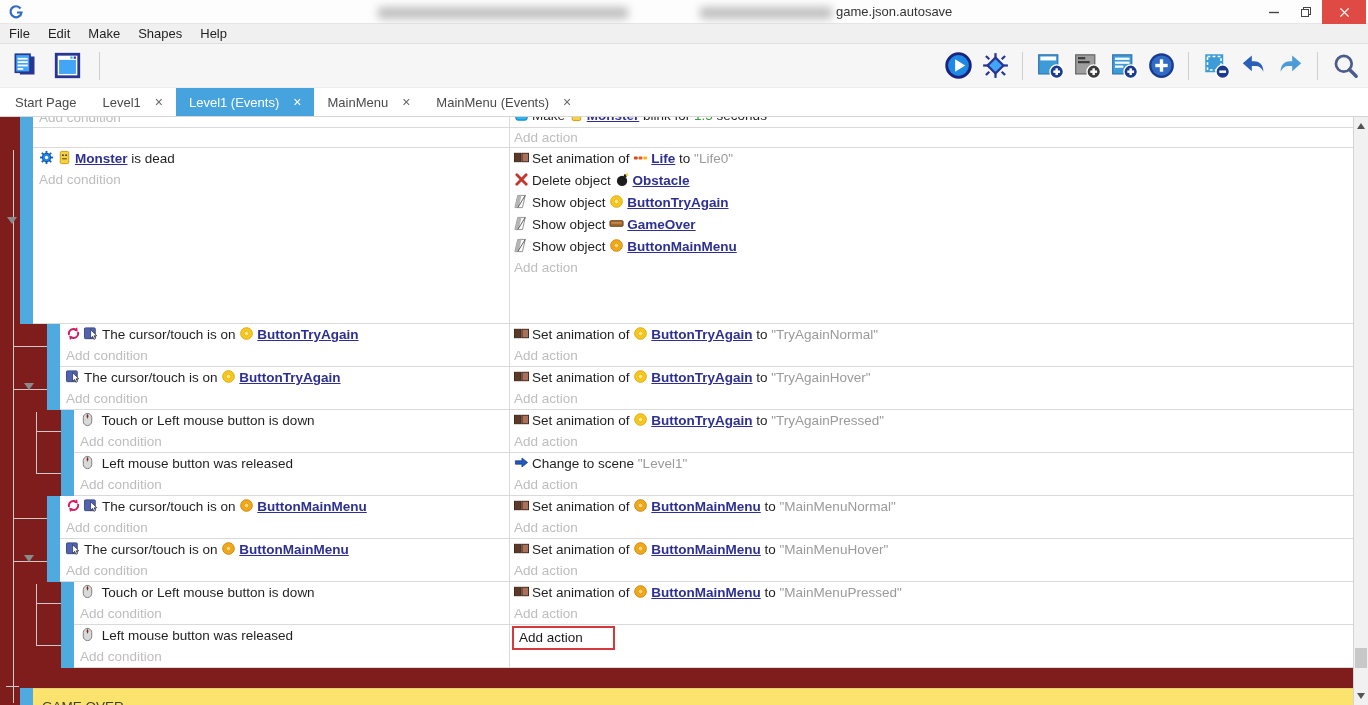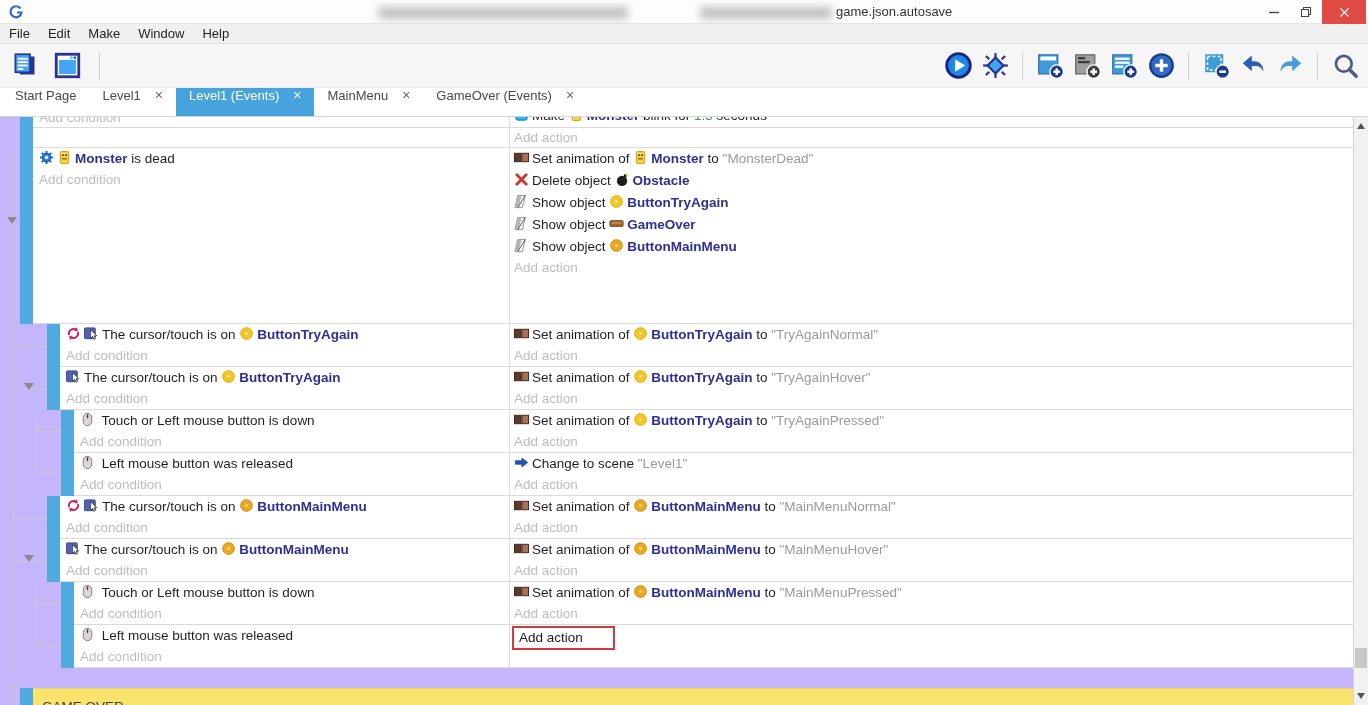--- a/index.html
+++ b/index.html
@@ -15,33 +15,33 @@
   .winctl.close{left:1322px;width:44px;background:#e04a45;}
   .menubar{position:absolute;left:0;top:24px;width:1368px;height:20px;background:#f0f0f0;border-bottom:1px solid #e0e0e0;box-sizing:border-box;display:flex;}
   .menu-item{padding:0 9px;font-size:13px;color:#1f1f1f;line-height:19px;cursor:default;}
   .toolbar{position:absolute;left:0;top:44px;width:1368px;height:44px;background:#f6f6f6;border-bottom:1px solid #ececec;box-sizing:border-box;display:flex;align-items:center;}
   .tb-left{display:flex;align-items:center;gap:12px;padding-left:10px;}
   .tb-right{margin-left:auto;display:flex;align-items:center;gap:7px;padding-right:8px;}
   .tb-icon{width:30px;height:30px;display:flex;align-items:center;justify-content:center;}
   .tb-icon svg{width:27px;height:27px;}
   .tb-div{width:1px;height:28px;background:#cfcfcf;margin:0 5px;}
   .tabbar{position:absolute;left:0;top:88px;width:1368px;height:29px;background:#fff;border-bottom:1px solid #d5d5d5;box-sizing:border-box;display:flex;align-items:stretch;padding-left:2px;}
-  .tab{display:flex;align-items:flex-start;padding:0 13px;font-size:13px;color:#4a4a4a;cursor:default;}
+  .tab{display:flex;align-items:center;padding:0 13px;font-size:13px;color:#4a4a4a;cursor:default;}
   .tab .close{margin-left:14px;font-size:14px;color:#666;line-height:1;}
   .tab.active{background:#47a3dd;color:#fff;}
   .tab.active .close{color:#fff;}
-  .events{position:absolute;left:0;top:117px;width:1354px;height:588px;background:#c4b5fd;border-right:1px solid #d4d4d4;box-sizing:border-box;overflow:hidden;}
+  .events{position:absolute;left:0;top:117px;width:1354px;height:588px;background:#7f1d1d;border-right:1px solid #d4d4d4;box-sizing:border-box;overflow:hidden;}
   .row{display:flex;box-sizing:border-box;position:relative;z-index:1;}
   .spacer{flex:0 0 auto;}
   .bar{flex:0 0 13px;background:#4fabdf;}
   .ccell{box-sizing:border-box;background:#fff;border-right:1px solid #dadada;border-bottom:1px solid #dadada;padding-left:6px;overflow:hidden;flex:0 0 auto;}
   .acell{box-sizing:border-box;background:#fff;border-bottom:1px solid #dadada;padding-left:4px;overflow:hidden;flex:1 1 auto;}
   .line{line-height:22px;height:22px;font-size:13.5px;color:#1f1f1f;white-space:nowrap;}
   .ph{line-height:20px;height:20px;font-size:13.5px;color:#bdbdbd;white-space:nowrap;}
-  .o{font-weight:bold;color:#2d2f92;}
+  .o{font-weight:bold;color:#2d2f92;text-decoration:underline;}
   .v{color:#9a9a9a;}
   .n{color:#3e9b3e;}
   .icon{display:inline-block;width:15px;height:15px;vertical-align:-2px;margin-right:3px;}
   .icon svg{width:15px;height:15px;display:block;}
   .hl-add-action{box-sizing:border-box;margin-top:1px;margin-left:-2px;width:103px;height:24px;border:2px solid #d6393d;line-height:20px;padding-left:5px;font-size:13.5px;color:#1a1a1a;background:#fff;}
   .comment-row{display:flex;margin-top:20px;height:37px;box-sizing:border-box;position:relative;z-index:1;}
   .comment-body{flex:1 1 auto;background:#fce36e;border-top:1px solid #e8d276;border-bottom:1px solid #d8d8d8;box-sizing:border-box;display:flex;align-items:center;padding-left:9px;font-size:13.5px;color:#3d3d3d;}
   .stub-row{display:flex;height:5px;position:relative;z-index:1;}
   .deco{position:absolute;z-index:2;pointer-events:none;}
   .deco.hl{background:#c9c9c9;height:1px;}
@@ -84,21 +84,21 @@
           <line x1="10.5" y1="1.5" x2="1.5" y2="10.5"></line>
         </g>
       </svg>
   </span>
 </div>
 
 <div class="menubar" id="menubar">
     <div class="menu-item">File</div>
     <div class="menu-item">Edit</div>
     <div class="menu-item">Make</div>
-    <div class="menu-item">Window</div>
+    <div class="menu-item">Shapes</div>
     <div class="menu-item">Help</div>
   </div>
 
 <div class="toolbar">
   <div class="tb-left" id="tb-left">
       <span class="tb-icon">
         <svg viewBox="0 0 24 24">
           <rect x="7" y="4" width="13" height="16" fill="#283593"></rect>
           <rect x="3" y="2" width="13" height="16" fill="#42a5f5" stroke="#283593" stroke-width="1.5"></rect>
           <g stroke="#fff" stroke-width="1.6">
@@ -230,21 +230,21 @@
     </div>
     <div class="tab active">
       <span>Level1 (Events)</span>
       <span class="close">×</span>
     </div>
     <div class="tab">
       <span>MainMenu</span>
       <span class="close">×</span>
     </div>
     <div class="tab">
-      <span>GameOver (Events)</span>
+      <span>MainMenu (Events)</span>
       <span class="close">×</span>
     </div>
   </div>
 
 <div class="events" id="events">
   <div id="rows">
       <div class="row" style="height: 31px;">
         <div class="spacer" style="flex: 0 0 20px;"></div>
         <div class="bar"></div>
         <div style="flex: 1 1 auto; display: flex; flex-direction: column;">
@@ -291,25 +291,24 @@
                 <circle cx="9.7" cy="5.5" r="1" fill="#333"></circle>
                 <rect x="5.5" y="8.5" width="5" height="1.6" fill="#8a6d1d"></rect>
               </svg></span><span class="o">Monster</span><span class="t"> is dead</span></div>
           <div class="ph">Add condition</div>
         </div>
         <div class="acell" style="height: 176px;">
           <div class="line"><span class="icon"><svg viewBox="0 0 16 16">
                 <rect x="0.5" y="3.5" width="7" height="9" fill="#5d3a27" stroke="#3e2417"></rect>
                 <rect x="8.5" y="3.5" width="7" height="9" fill="#a9705a" stroke="#3e2417"></rect>
               </svg></span><span class="t">Set animation of </span><span class="icon"><svg viewBox="0 0 16 16">
-                <rect x="3.5" y="1.5" width="9" height="13" rx="1.5" fill="#f7d23e" stroke="#c79a10"></rect>
-                <circle cx="6.3" cy="5.5" r="1" fill="#333"></circle>
-                <circle cx="9.7" cy="5.5" r="1" fill="#333"></circle>
-                <rect x="5.5" y="8.5" width="5" height="1.6" fill="#8a6d1d"></rect>
-              </svg></span><span class="o">Monster</span><span class="t"> to </span><span class="v">"MonsterDead"</span></div>
+                <rect x="1" y="7" width="4" height="3" rx="1" fill="#d84315"></rect>
+                <rect x="6" y="7" width="4" height="3" rx="1" fill="#f4511e"></rect>
+                <rect x="11" y="7" width="4" height="3" rx="1" fill="#ffb300"></rect>
+              </svg></span><span class="o">Life</span><span class="t"> to </span><span class="v">"Life0"</span></div>
           <div class="line"><span class="icon"><svg viewBox="0 0 16 16">
                 <g stroke="#c5362c" stroke-width="3" stroke-linecap="round">
                   <line x1="3" y1="3" x2="13" y2="13"></line>
                   <line x1="13" y1="3" x2="3" y2="13"></line>
                 </g>
               </svg></span><span class="t">Delete object </span><span class="icon"><svg viewBox="0 0 16 16">
                 <circle cx="7.5" cy="9.5" r="5.5" fill="#1c1c1c"></circle>
                 <rect x="9.5" y="2.5" width="3" height="3" fill="#1c1c1c" transform="rotate(20 11 4)"></rect>
                 <circle cx="12.8" cy="2.8" r="1.4" fill="#fdd835"></circle>
               </svg></span><span class="o">Obstacle</span></div>

